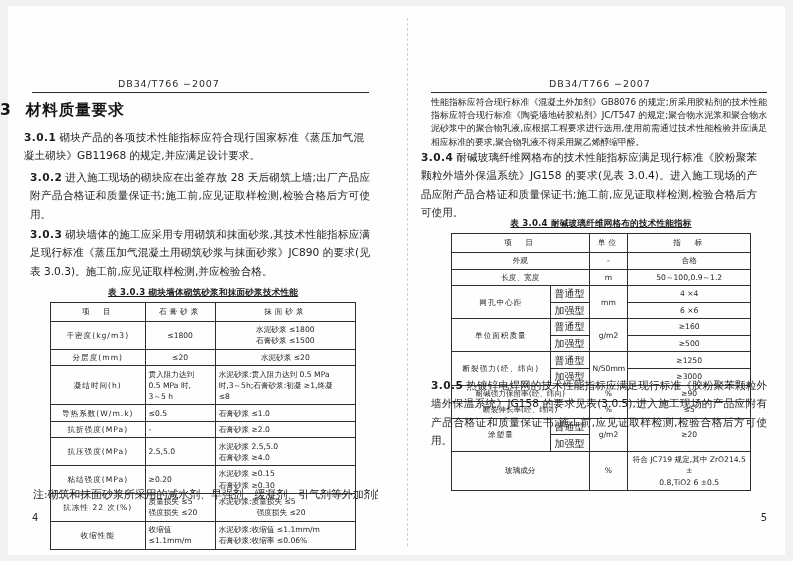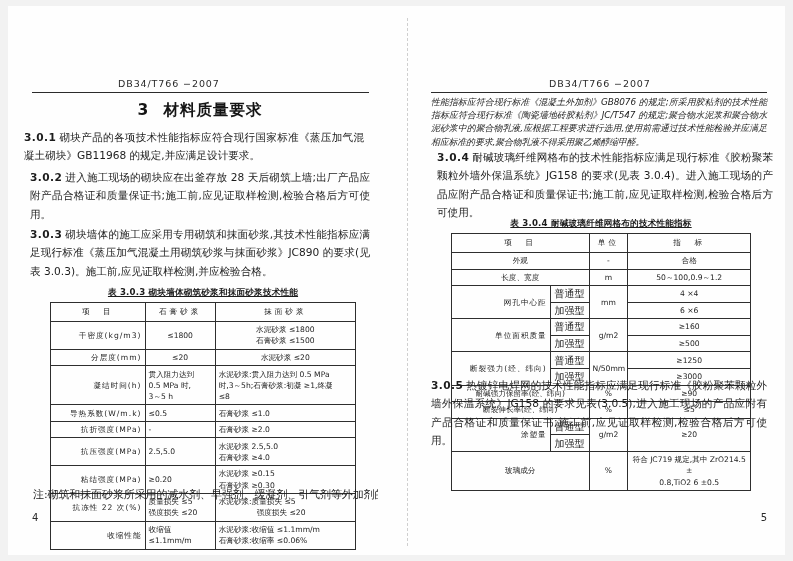--- a/index.html
+++ b/index.html
@@ -70,21 +70,21 @@
   }
   .page.left  .runrule { left: 32px;  top: 92px; width: 337px; }
   .page.right .runrule { left: 24px;  top: 92px; width: 336px; }
 
   
   .sec-title {
     position: absolute;
     top: 100px;
     left: 0;
     width: 100%;
-    text-align: center;
+    text-align: left;
     font-family: "DejaVu Sans", "Liberation Sans", sans-serif;
     font-weight: bold;
     font-size: 15.5px;
     letter-spacing: 1px;
     color: #141414;
   }
   .sec-title .num { margin-right: 14px; }
 
   .para {
     font-family: "DejaVu Sans", "Liberation Sans", sans-serif;
@@ -96,21 +96,20 @@
   }
   .para .lead {
     font-weight: bold;
     letter-spacing: 0.4px;
     margin-right: 3px;
   }
   .para.small {
     font-size: 8.9px;
     line-height: 13.2px;
     letter-spacing: -0.1px;
-    font-style: italic;
   }
 
   .block { position: absolute; }
 
   
   .tbl-caption {
     font-family: "DejaVu Sans", "Liberation Sans", sans-serif;
     font-size: 8.6px;
     font-weight: bold;
     text-align: center;
@@ -137,21 +136,21 @@
     line-height: 11.2px;
   }
   table.doc th {
     text-align: center;
     font-weight: normal;
     letter-spacing: 3px;
     padding: 3.4px 3px;
   }
   td.c { text-align: center; }
   td.l { text-align: left; }
-  td.nm { text-align: right; letter-spacing: 1px; }
+  td.nm { text-align: center; letter-spacing: 1px; }
   td.sub { text-align: center; font-size: 10px; padding: 1.3px 2px; }
 
   .note {
     font-family: "DejaVu Sans", "Liberation Sans", sans-serif;
     font-size: 11px;
     line-height: 11px;
     color: #1c1c1c;
     letter-spacing: -0.1px;
     white-space: nowrap;
     overflow: hidden;
@@ -273,21 +272,21 @@
 
   <div class="page right">
 
     <div class="runhead">DB34/T766 −2007</div>
     <div class="runrule"></div>
 
     <div class="block" style="left:24px; top:96px; width:336px;">
       <p class="para small">性能指标应符合现行标准《混凝土外加剂》GB8076 的规定;所采用胶粘剂的技术性能指标应符合现行标准《陶瓷墙地砖胶粘剂》JC/T547 的规定;聚合物水泥浆和聚合物水泥砂浆中的聚合物乳液,应根据工程要求进行选用,使用前需通过技术性能检验并应满足相应标准的要求,聚合物乳液不得采用聚乙烯醇缩甲醛。</p>
     </div>
 
-    <div class="block" style="left:30px; top:148px; width:336px;">
+    <div class="block" style="left:14px; top:148px; width:336px;">
       <p class="para"><span class="lead">3.0.4</span><span>耐碱玻璃纤维网格布的技术性能指标应满足现行标准《胶粉聚苯颗粒外墙外保温系统》JG158 的要求(见表 3.0.4)。进入施工现场的产品应附产品合格证和质量保证书;施工前,应见证取样检测,检验合格后方可使用。</span></p>
     </div>
 
     <div class="block" style="left:44px; top:218px; width:300px;">
       <div class="tbl-caption">表 3.0.4  耐碱玻璃纤维网格布的技术性能指标</div>
       <table class="doc">
         <colgroup>
           <col style="width:33%">
             <col style="width:13%">
             <col style="width:13%">

